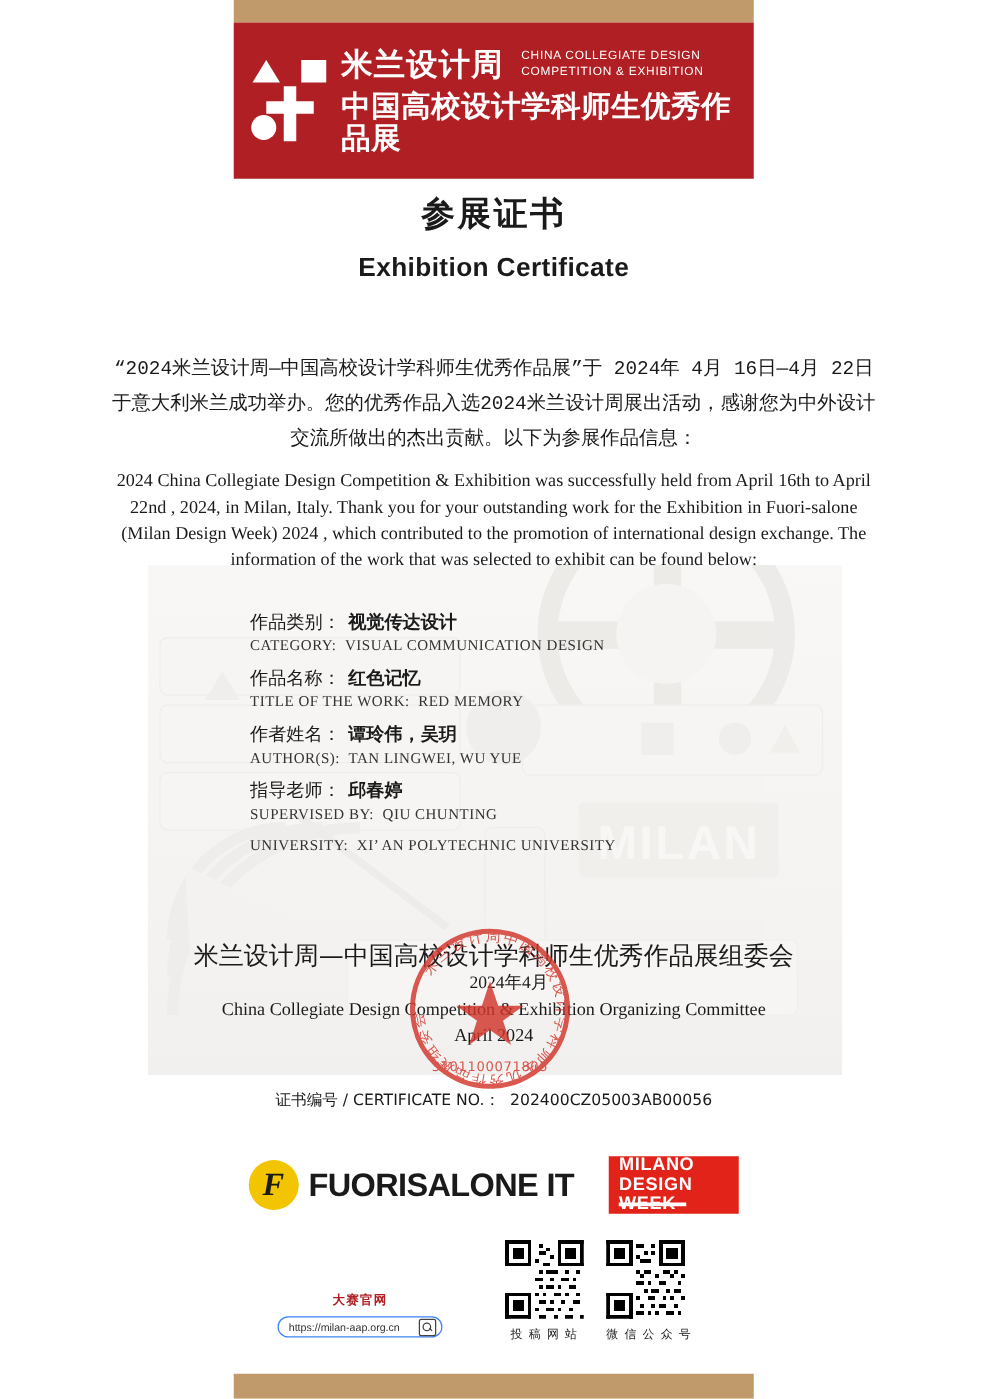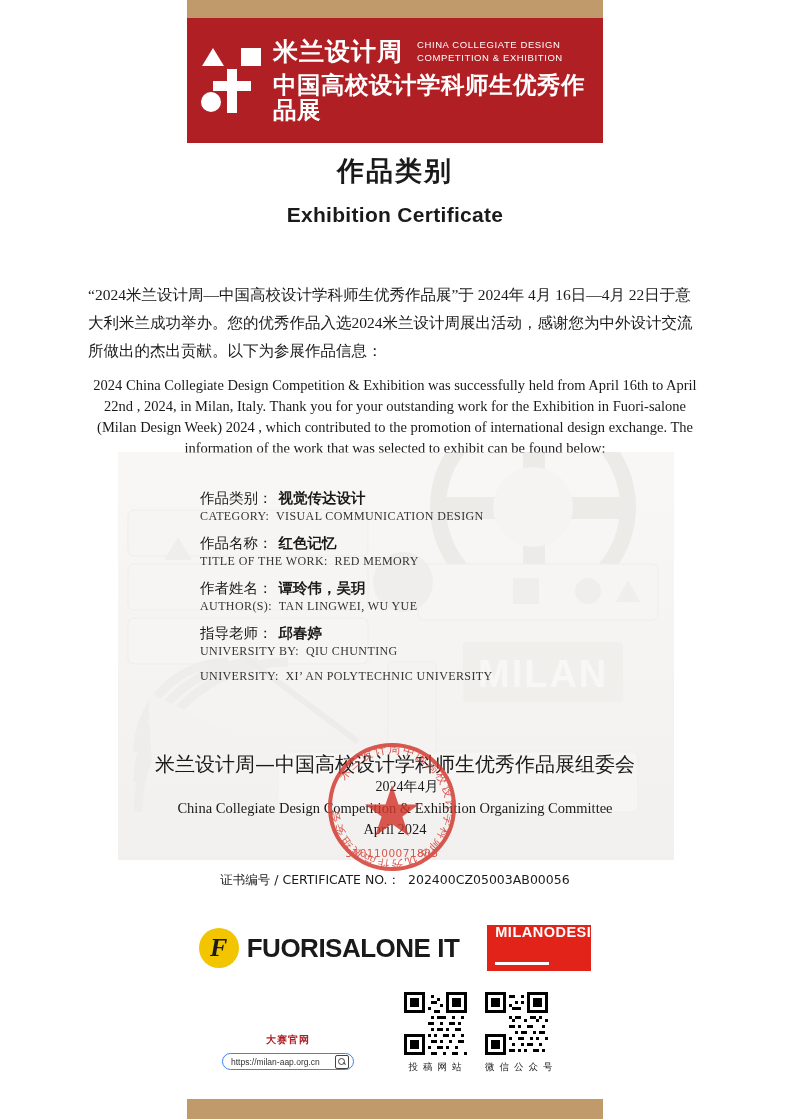--- a/index.html
+++ b/index.html
@@ -134,21 +134,22 @@
     color: #1a1a1a;
     letter-spacing: 0.3px;
   }
 
   
   .para-cn {
     position: absolute;
     top: 281px;
     left: 88px;
     width: 614px;
-    font-family: Liberation Serif, serif;
+    text-align: center;
+    font-family: Liberation Mono, monospace;
     font-size: 15.5px;
     line-height: 28px;
     color: #1a1a1a;
   }
   .para-en {
     position: absolute;
     top: 375px;
     left: 88px;
     width: 614px;
     text-align: center;
@@ -290,22 +291,22 @@
     width: 104px;
     height: 46px;
     background: #e2231a;
     color: #ffffff;
     font-family: "Liberation Sans", sans-serif;
     font-weight: bold;
     font-size: 14.5px;
     line-height: 15px;
     letter-spacing: 0.5px;
     display: flex;
-    flex-direction: row;
-    justify-content: flex-start;
+    flex-direction: column;
+    justify-content: space-between;
     padding-left: 8px;
     box-sizing: border-box;
     position: relative;
   }
   .mdw .w-bar {
     position: absolute;
     left: 8px;
     bottom: 6px;
     width: 54px;
     height: 3px;
@@ -414,21 +415,21 @@
         <span class="lt-cn1">米兰设计周</span>
         <span class="lt-en">
           <span>CHINA COLLEGIATE DESIGN</span><br>
           <span>COMPETITION &amp; EXHIBITION</span>
         </span>
       </div>
       <div class="lt-cn2">中国高校设计学科师生优秀作品展</div>
     </div>
   </div>
 
-  <div class="cert-title-cn">作品类别</div>
+  <div class="cert-title-cn">参展证书</div>
   <div class="cert-title-en">Exhibition Certificate</div>
 
   <div class="para-cn">“2024米兰设计周—中国高校设计学科师生优秀作品展”于 2024年 4月 16日—4月 22日于意大利米兰成功举办。您的优秀作品入选2024米兰设计周展出活动，感谢您为中外设计交流所做出的杰出贡献。以下为参展作品信息：</div>
   <div class="para-en">2024 China Collegiate Design Competition &amp; Exhibition was successfully held from April 16th to April 22nd , 2024, in Milan, Italy. Thank you for your outstanding work for the Exhibition in Fuori-salone (Milan Design Week) 2024 , which contributed to the promotion of international design exchange. The information of the work that was selected to exhibit can be found below:</div>
 
   <div class="art">
     <svg width="556" height="408" viewBox="0 0 556 408" xmlns="http://www.w3.org/2000/svg">
       <defs>
         <linearGradient id="g1" x1="0" y1="0" x2="0" y2="1">
           <stop offset="0%" stop-color="#f3f1ee"></stop>
@@ -493,21 +494,21 @@
       </div>
       <div class="info-en">
         <span>AUTHOR(S):</span>&nbsp;&nbsp;<span>TAN LINGWEI, WU YUE</span>
       </div>
     </div>
     <div class="info-row">
       <div class="info-cn">
         <span>指导老师：</span><span class="val">邱春婷</span>
       </div>
       <div class="info-en">
-        <span>UNIVERSITY BY:</span>&nbsp;&nbsp;<span>QIU CHUNTING</span>
+        <span>SUPERVISED BY:</span>&nbsp;&nbsp;<span>QIU CHUNTING</span>
       </div>
     </div>
     <div class="info-row">
       <div class="info-en">
         <span>UNIVERSITY:</span>&nbsp;&nbsp;<span>XI’ AN POLYTECHNIC UNIVERSITY</span>
       </div>
     </div>
   </div>
 
   <div class="sig">

